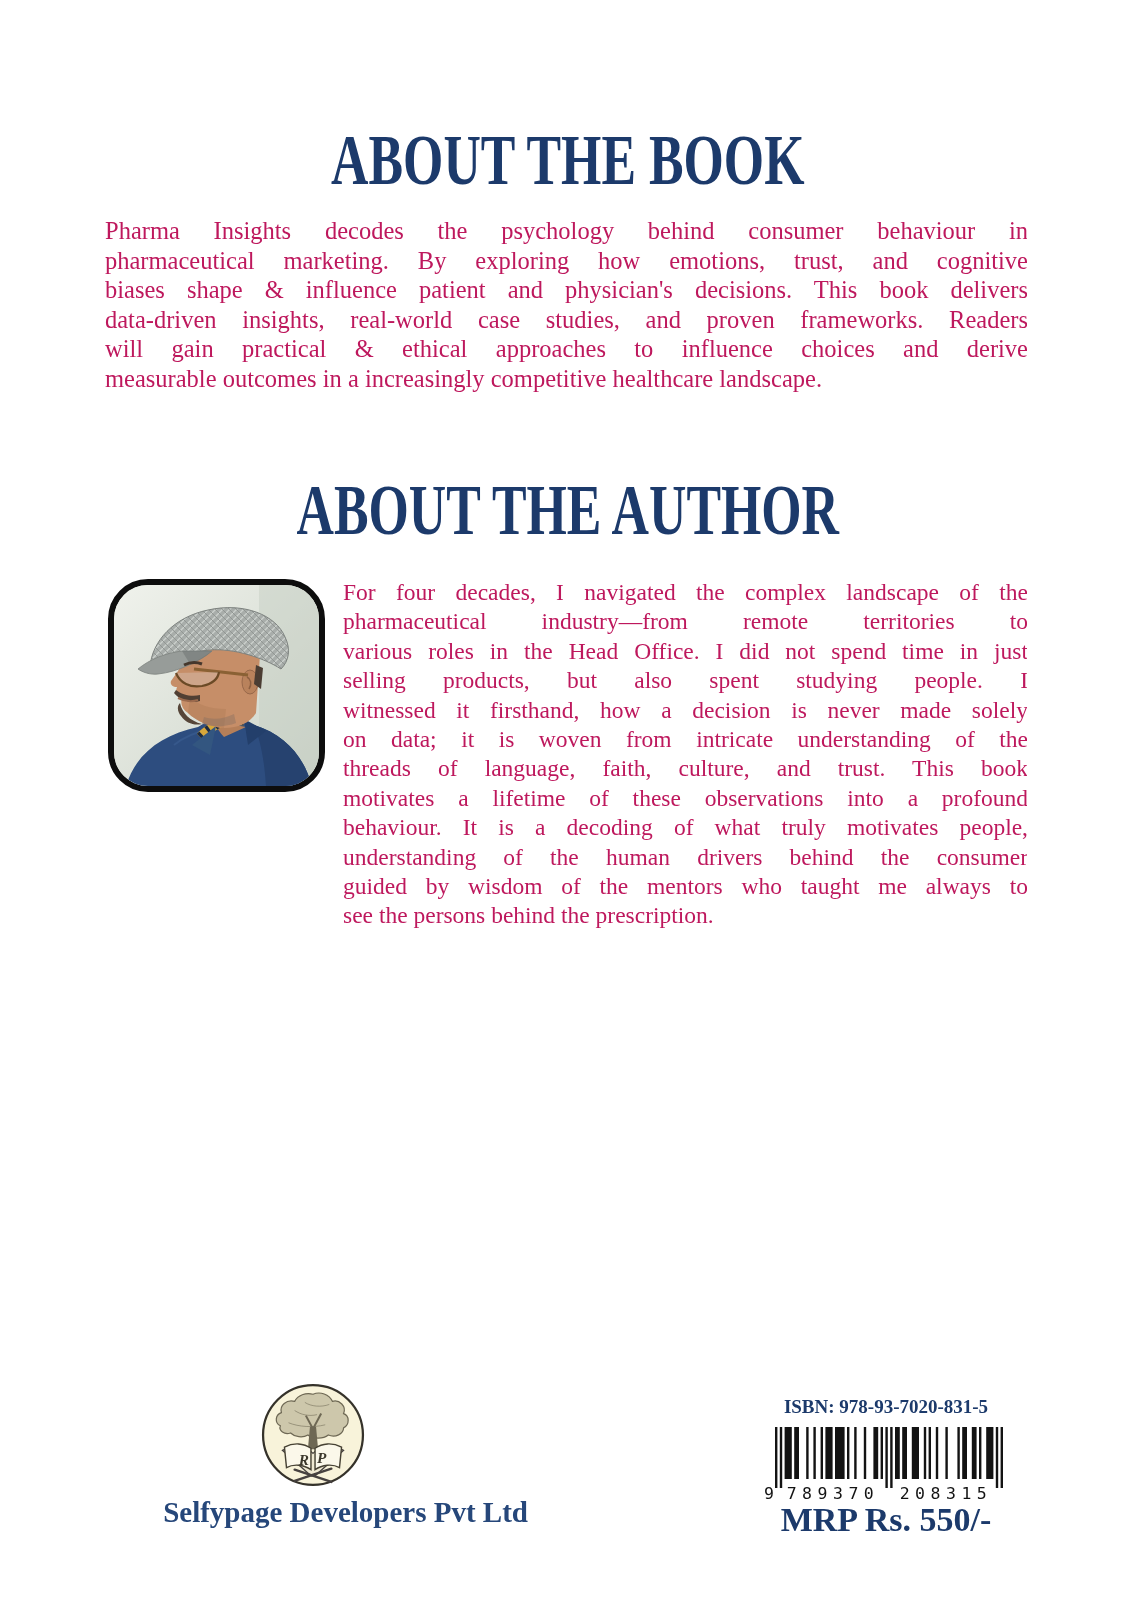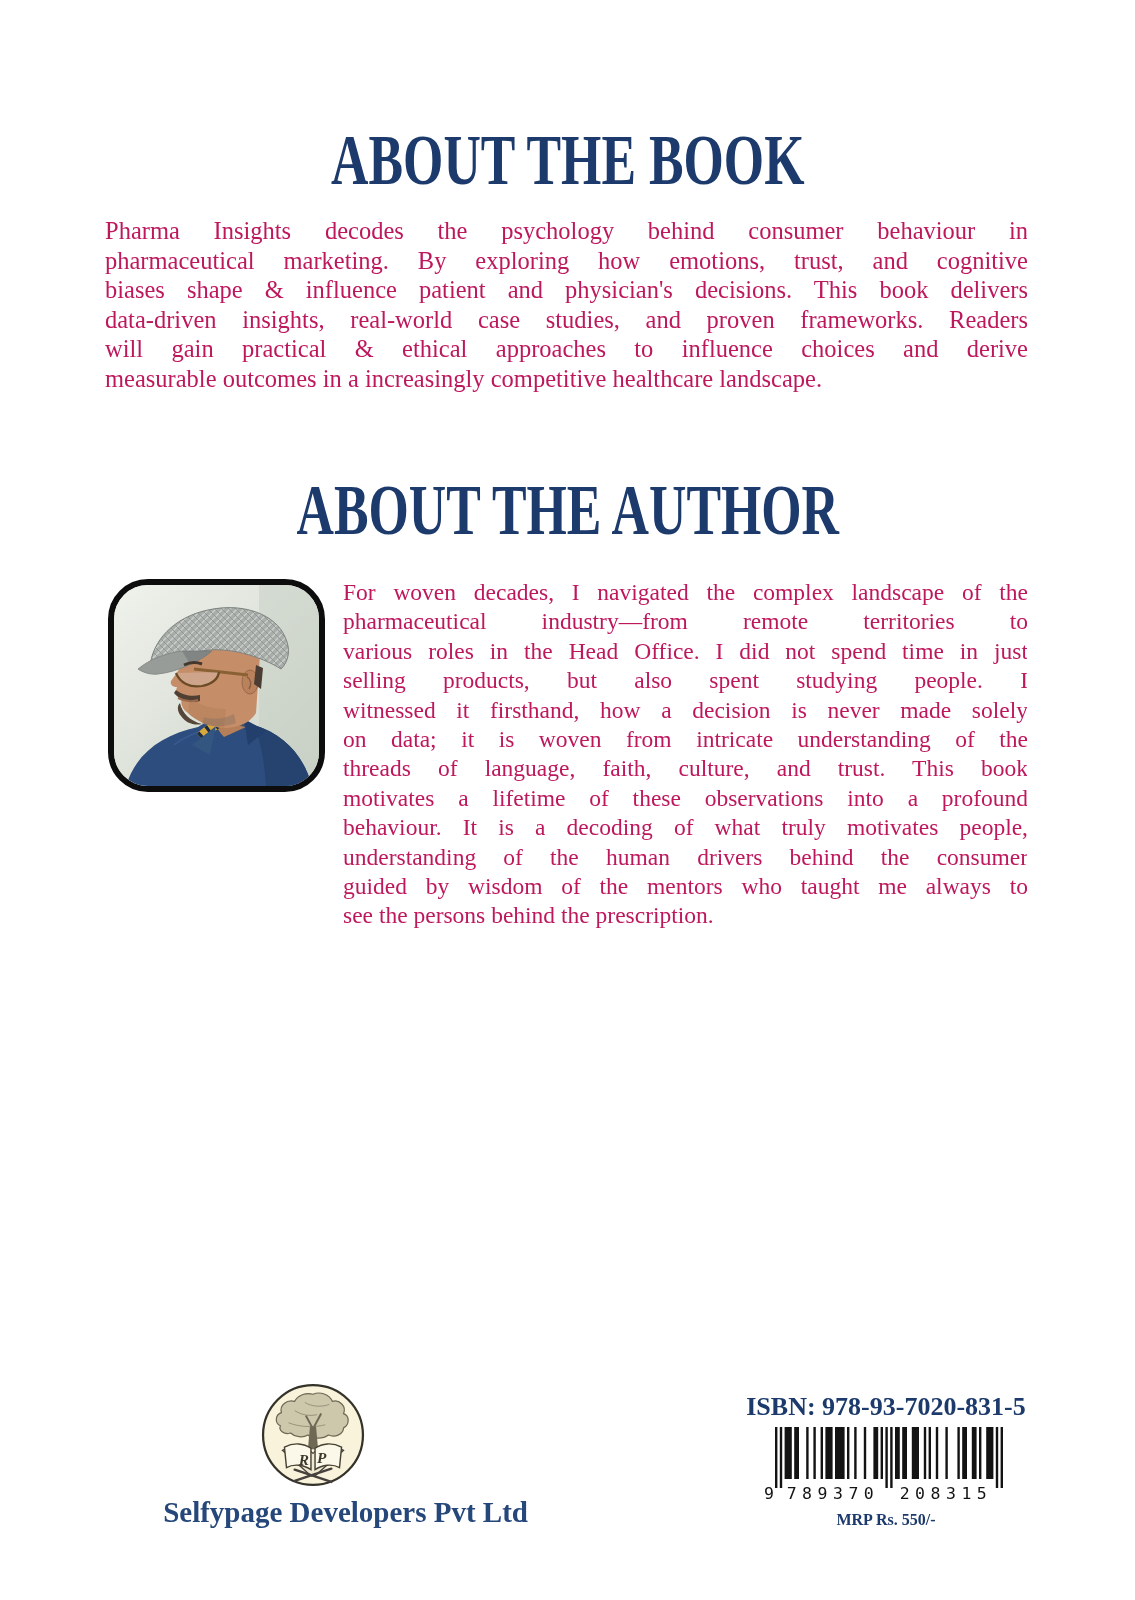--- a/index.html
+++ b/index.html
@@ -58,31 +58,31 @@
     text-align:center;
   }
   #publisher-logo{display:block;margin:0 auto 8px auto;width:106px;height:106px;}
   #publisher-name{
     font-size:29px;font-weight:bold;color:#26477a;line-height:32px;text-align:right;
   }
   #isbn-block{
     position:absolute;left:740px;top:1348px;width:292px;
     text-align:center;color:#1c3a6b;
   }
-  #isbn-label{font-size:26px;font-weight:bold;line-height:30px;margin-bottom:3px;}
+  #isbn-label{font-size:19px;font-weight:bold;line-height:30px;margin-bottom:3px;}
   #barcode-svg{display:block;margin:0 auto;width:250px;height:78px;background:#ffffff;}
   .bc-digits{
     font-family:"DejaVu Sans Mono","Liberation Mono",monospace;
     font-size:16.5px;fill:#131313;letter-spacing:5.5px;
   }
   .bc-digit-lead{
     font-family:"DejaVu Sans Mono","Liberation Mono",monospace;
     font-size:16.5px;fill:#131313;letter-spacing:0;
   }
-  #mrp-label{font-size:16px;font-weight:bold;line-height:30px;margin-top:2px;}
+  #mrp-label{font-size:34px;font-weight:bold;line-height:30px;margin-top:2px;}
 </style>
 </head>
 <body>
 
 <div id="cover">
 
   <div class="heading-wrap" id="about-book-heading">
     <span class="heading">ABOUT THE BOOK</span>
   </div>
 
@@ -145,21 +145,21 @@
       <path d="M62,88 C66,98 76,103 88,101 C98,99 104,94 105,87" fill="#e8edf0" fill-opacity="0.25" stroke="#6b4a26" stroke-width="2.2"></path>
 
       <path d="M62,105 C68,110 78,112 86,110 L86,116 C76,119 66,115 60,108 Z" fill="#503f33"></path>
       <path d="M64,113 C70,116 78,117 84,115" stroke="#9c6a4d" stroke-width="2" fill="none"></path>
       <path d="M66,118 C68,128 76,136 88,139 C80,141 72,138 67,131 C63,126 63,121 66,118 Z" fill="#564639"></path>
       <path d="M88,139 C100,142 112,142 122,138 L120,129 C110,134 99,135 90,132 Z" fill="#8a7061" opacity="0.45"></path>
     </svg>
   </div>
 
   <div class="jlines" id="author-paragraph">
-      <div>For woven decades, I navigated the complex landscape of the</div>
+      <div>For four decades, I navigated the complex landscape of the</div>
       <div>pharmaceutical industry—from remote territories to</div>
       <div>various roles in the Head Office. I did not spend time in just</div>
       <div>selling products, but also spent studying people. I</div>
       <div>witnessed it firsthand, how a decision is never made solely</div>
       <div>on data; it is woven from intricate understanding of the</div>
       <div>threads of language, faith, culture, and trust. This book</div>
       <div>motivates a lifetime of these observations into a profound</div>
       <div>behaviour. It is a decoding of what truly motivates people,</div>
       <div>understanding of the human drivers behind the consumer</div>
       <div>guided by wisdom of the mentors who taught me always to</div>

